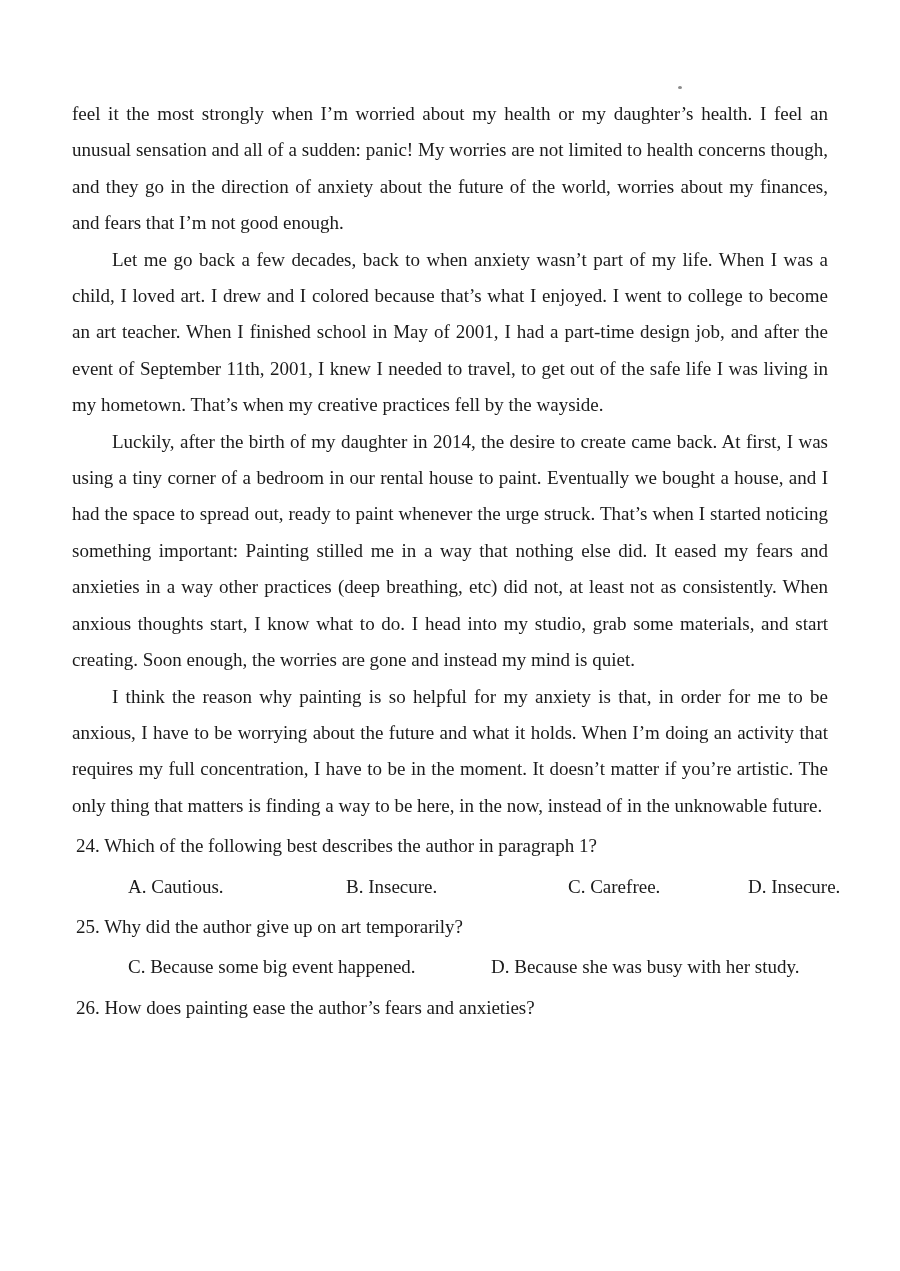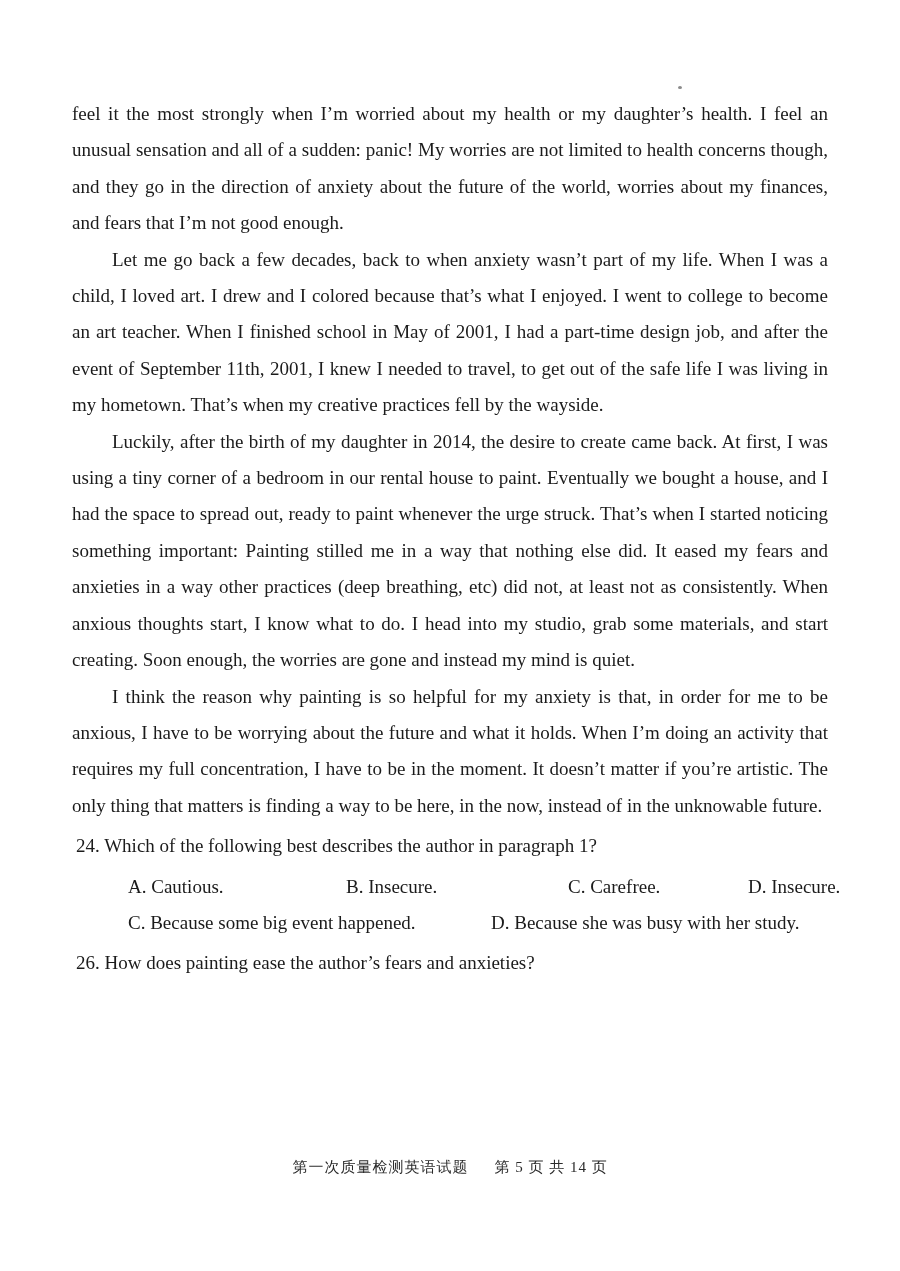--- a/index.html
+++ b/index.html
@@ -97,26 +97,24 @@
     <p class="para indent">I think the reason why painting is so helpful for my anxiety is that, in order for me to be anxious, I have to be worrying about the future and what it holds. When I’m doing an activity that requires my full concentration, I have to be in the moment. It doesn’t matter if you’re artistic. The only thing that matters is finding a way to be here, in the now, instead of in the unknowable future.</p>
 
     <p class="q-prompt"><span>24.</span> <span>Which of the following best describes the author in paragraph 1?</span></p>
     <div class="opt-row cols4">
       <span class="opt"><span>A.</span> <span>Cautious.</span></span>
       <span class="opt"><span>B.</span> <span>Insecure.</span></span>
       <span class="opt"><span>C.</span> <span>Carefree.</span></span>
       <span class="opt"><span>D.</span> <span>Insecure.</span></span>
     </div>
 
+    <p class="q-prompt"><span>25.</span> <span>Why did the author give up on art temporarily?</span></p>
     <div class="opt-row cols2">
       <span class="opt"><span>C.</span> <span>Because some big event happened.</span></span>
       <span class="opt"><span>D.</span> <span>Because she was busy with her study.</span></span>
     </div>
 
     <p class="q-prompt"><span>26.</span> <span>How does painting ease the author’s fears and anxieties?</span></p>
 
   </div>
 
-  <div class="footer">
-    <span class="exam-title">第一次质量检测英语试题</span><span>第 5 页 共 14 页</span>
-  </div>
 
 </div>
 
 </body></html>

